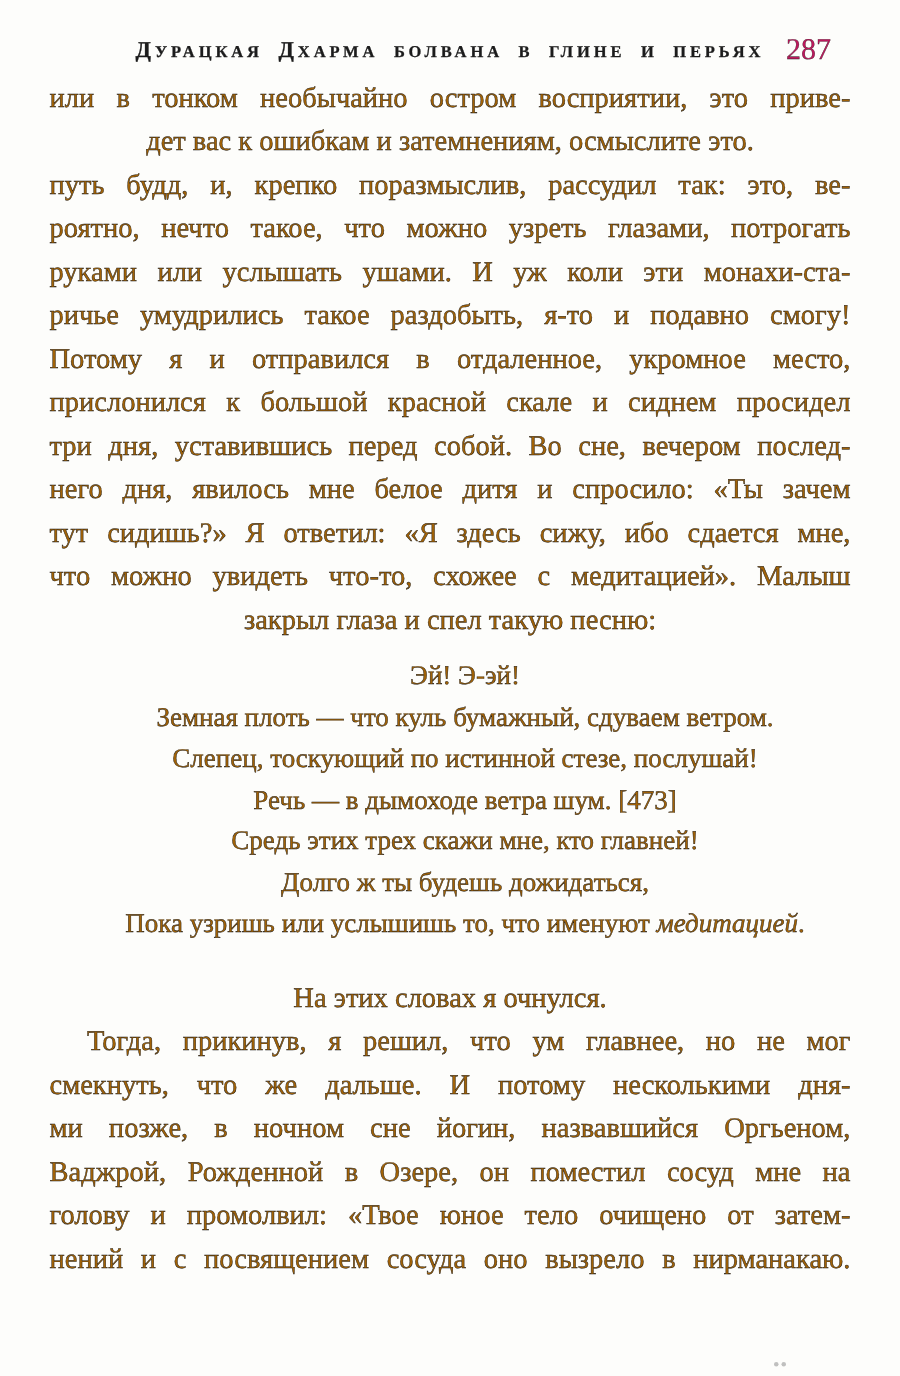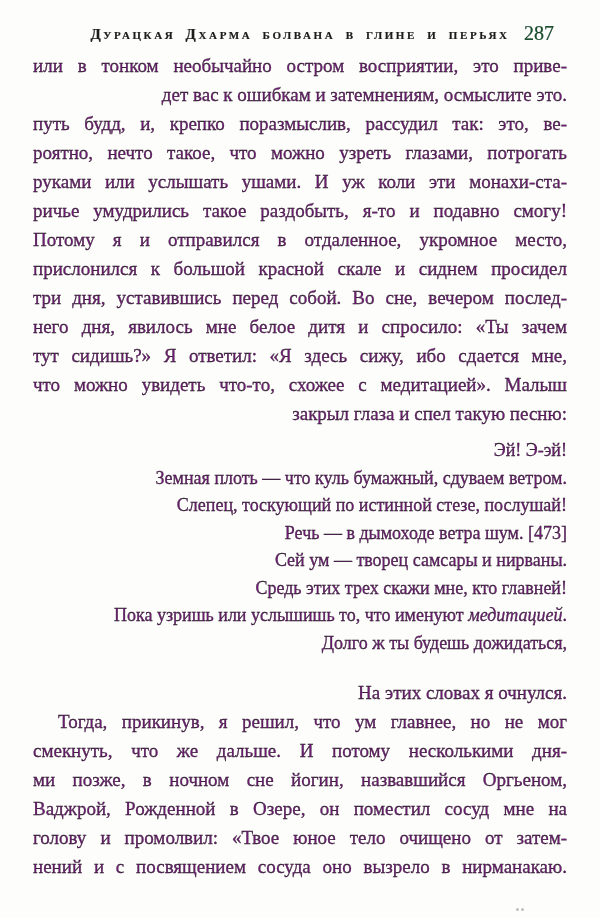--- a/index.html
+++ b/index.html
@@ -32,38 +32,38 @@
     word-spacing: 4px;
     padding-top: 4px;
     color: #1c1c1c;
     -webkit-text-stroke: 0.2px #1c1c1c;
   }
   .page-number {
     position: absolute;
     right: 13px;
     top: 0;
     font-size: 20px;
-    color: #14532d;
+    color: #be185d;
     -webkit-text-stroke: 0.2px #1c1c1c;
   }
 
   
   .page-body {
     position: absolute;
     top: 51px;
     left: 33px;
     right: 33px;
     font-size: 19px;
     line-height: 29px;
-    color: #701a75;
+    color: #a16207;
     font-family: Liberation Serif, serif;
     -webkit-text-stroke: 0.3px #1a1a1a;
   }
   .block { margin: 0; }
-  .line { text-align: right; white-space: normal; }
+  .line { text-align: center; white-space: normal; }
   .line.justify { text-align: justify; text-align-last: justify; }
   .line.first-indent { text-indent: 25px; }
 
   .block.verse {
     margin: 9px 0 21px 0;
     padding-left: 20px;
     font-size: 18px;
     line-height: 27.5px;
   }
   .italic { font-style: italic; }
@@ -107,24 +107,23 @@
         <div class="line justify"><span>него дня, явилось мне белое дитя и спросило: «Ты зачем</span></div>
         <div class="line justify"><span>тут сидишь?» Я ответил: «Я здесь сижу, ибо сдается мне,</span></div>
         <div class="line justify"><span>что можно увидеть что-то, схожее с медитацией». Малыш</span></div>
         <div class="line"><span>закрыл глаза и спел такую песню:</span></div>
       </div>
       <div class="block verse">
         <div class="line"><span>Эй! Э-эй!</span></div>
         <div class="line"><span>Земная плоть — что куль бумажный, сдуваем ветром.</span></div>
         <div class="line"><span>Слепец, тоскующий по истинной стезе, послушай!</span></div>
         <div class="line"><span>Речь — в дымоходе ветра шум. [473]</span></div>
-        <div class="line"><span>Сей ум — творец самсары и нирваны.</span></div>
         <div class="line"><span>Средь этих трех скажи мне, кто главней!</span></div>
+        <div class="line"><span>Долго ж ты будешь дожидаться,</span></div>
         <div class="line"><span>Пока узришь или услышишь то, что именуют </span><span class="italic">медитацией</span><span>.</span></div>
-        <div class="line"><span>Долго ж ты будешь дожидаться,</span></div>
       </div>
       <div class="block paragraph">
         <div class="line"><span>На этих словах я очнулся.</span></div>
       </div>
       <div class="block paragraph">
         <div class="line justify first-indent"><span>Тогда, прикинув, я решил, что ум главнее, но не мог</span></div>
         <div class="line justify"><span>смекнуть, что же дальше. И потому несколькими дня-</span></div>
         <div class="line justify"><span>ми позже, в ночном сне йогин, назвавшийся Оргьеном,</span></div>
         <div class="line justify"><span>Ваджрой, Рожденной в Озере, он поместил сосуд мне на</span></div>
         <div class="line justify"><span>голову и промолвил: «Твое юное тело очищено от затем-</span></div>

